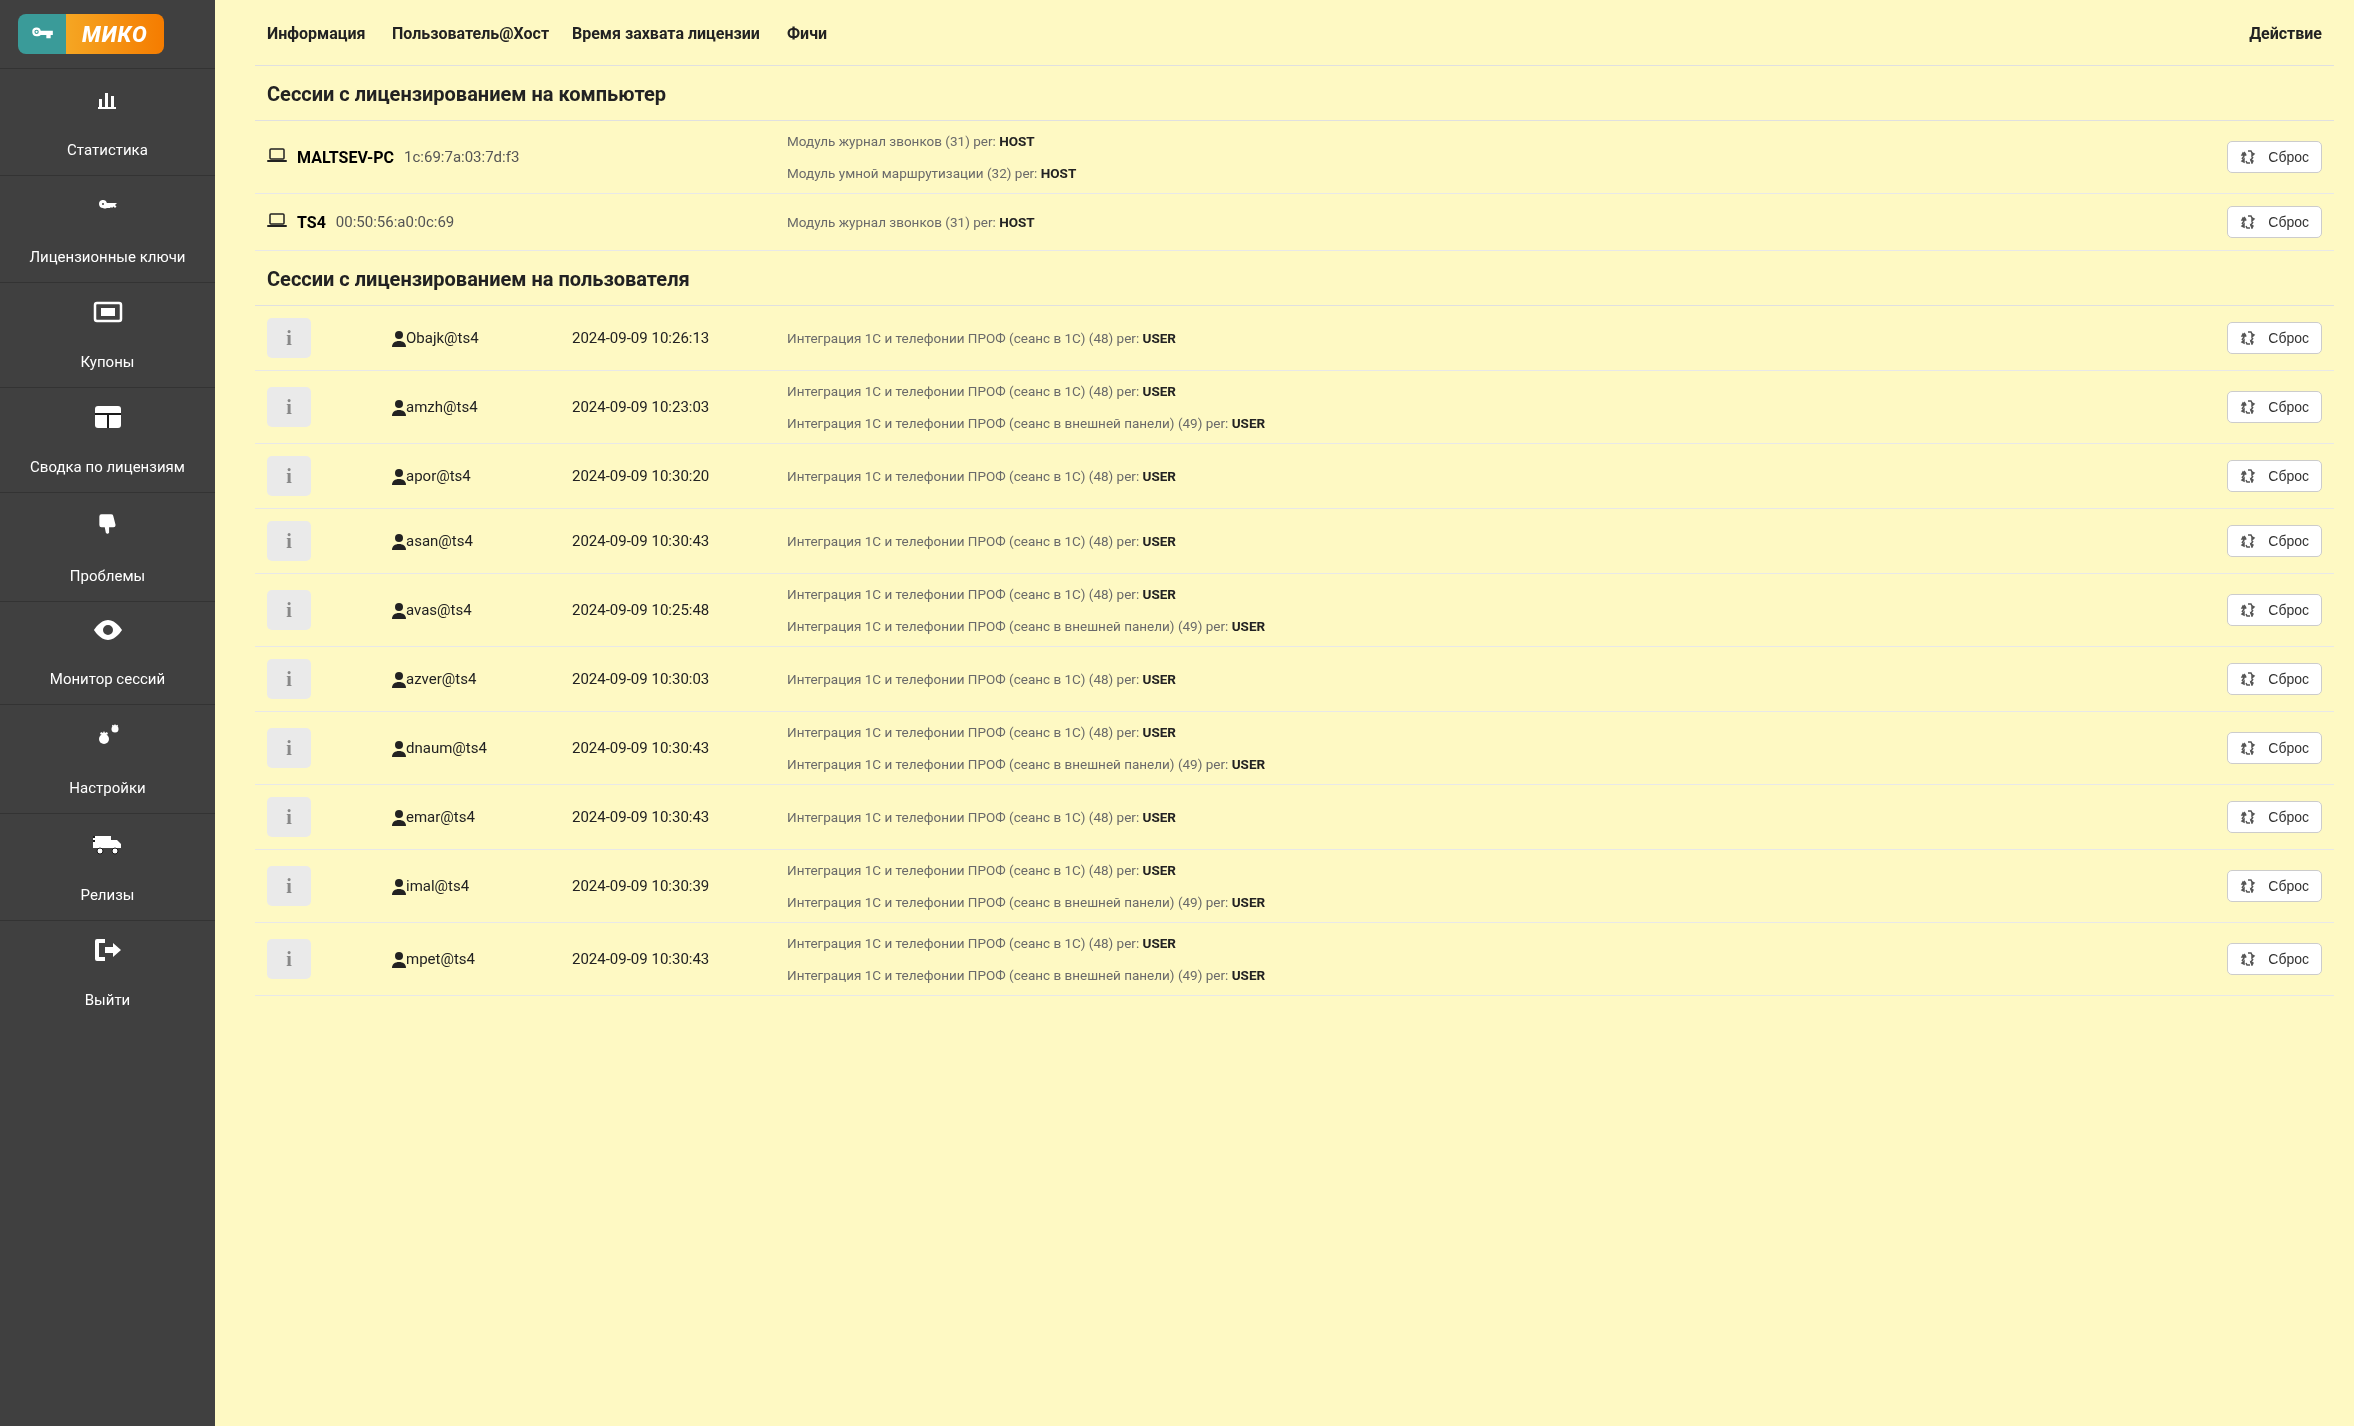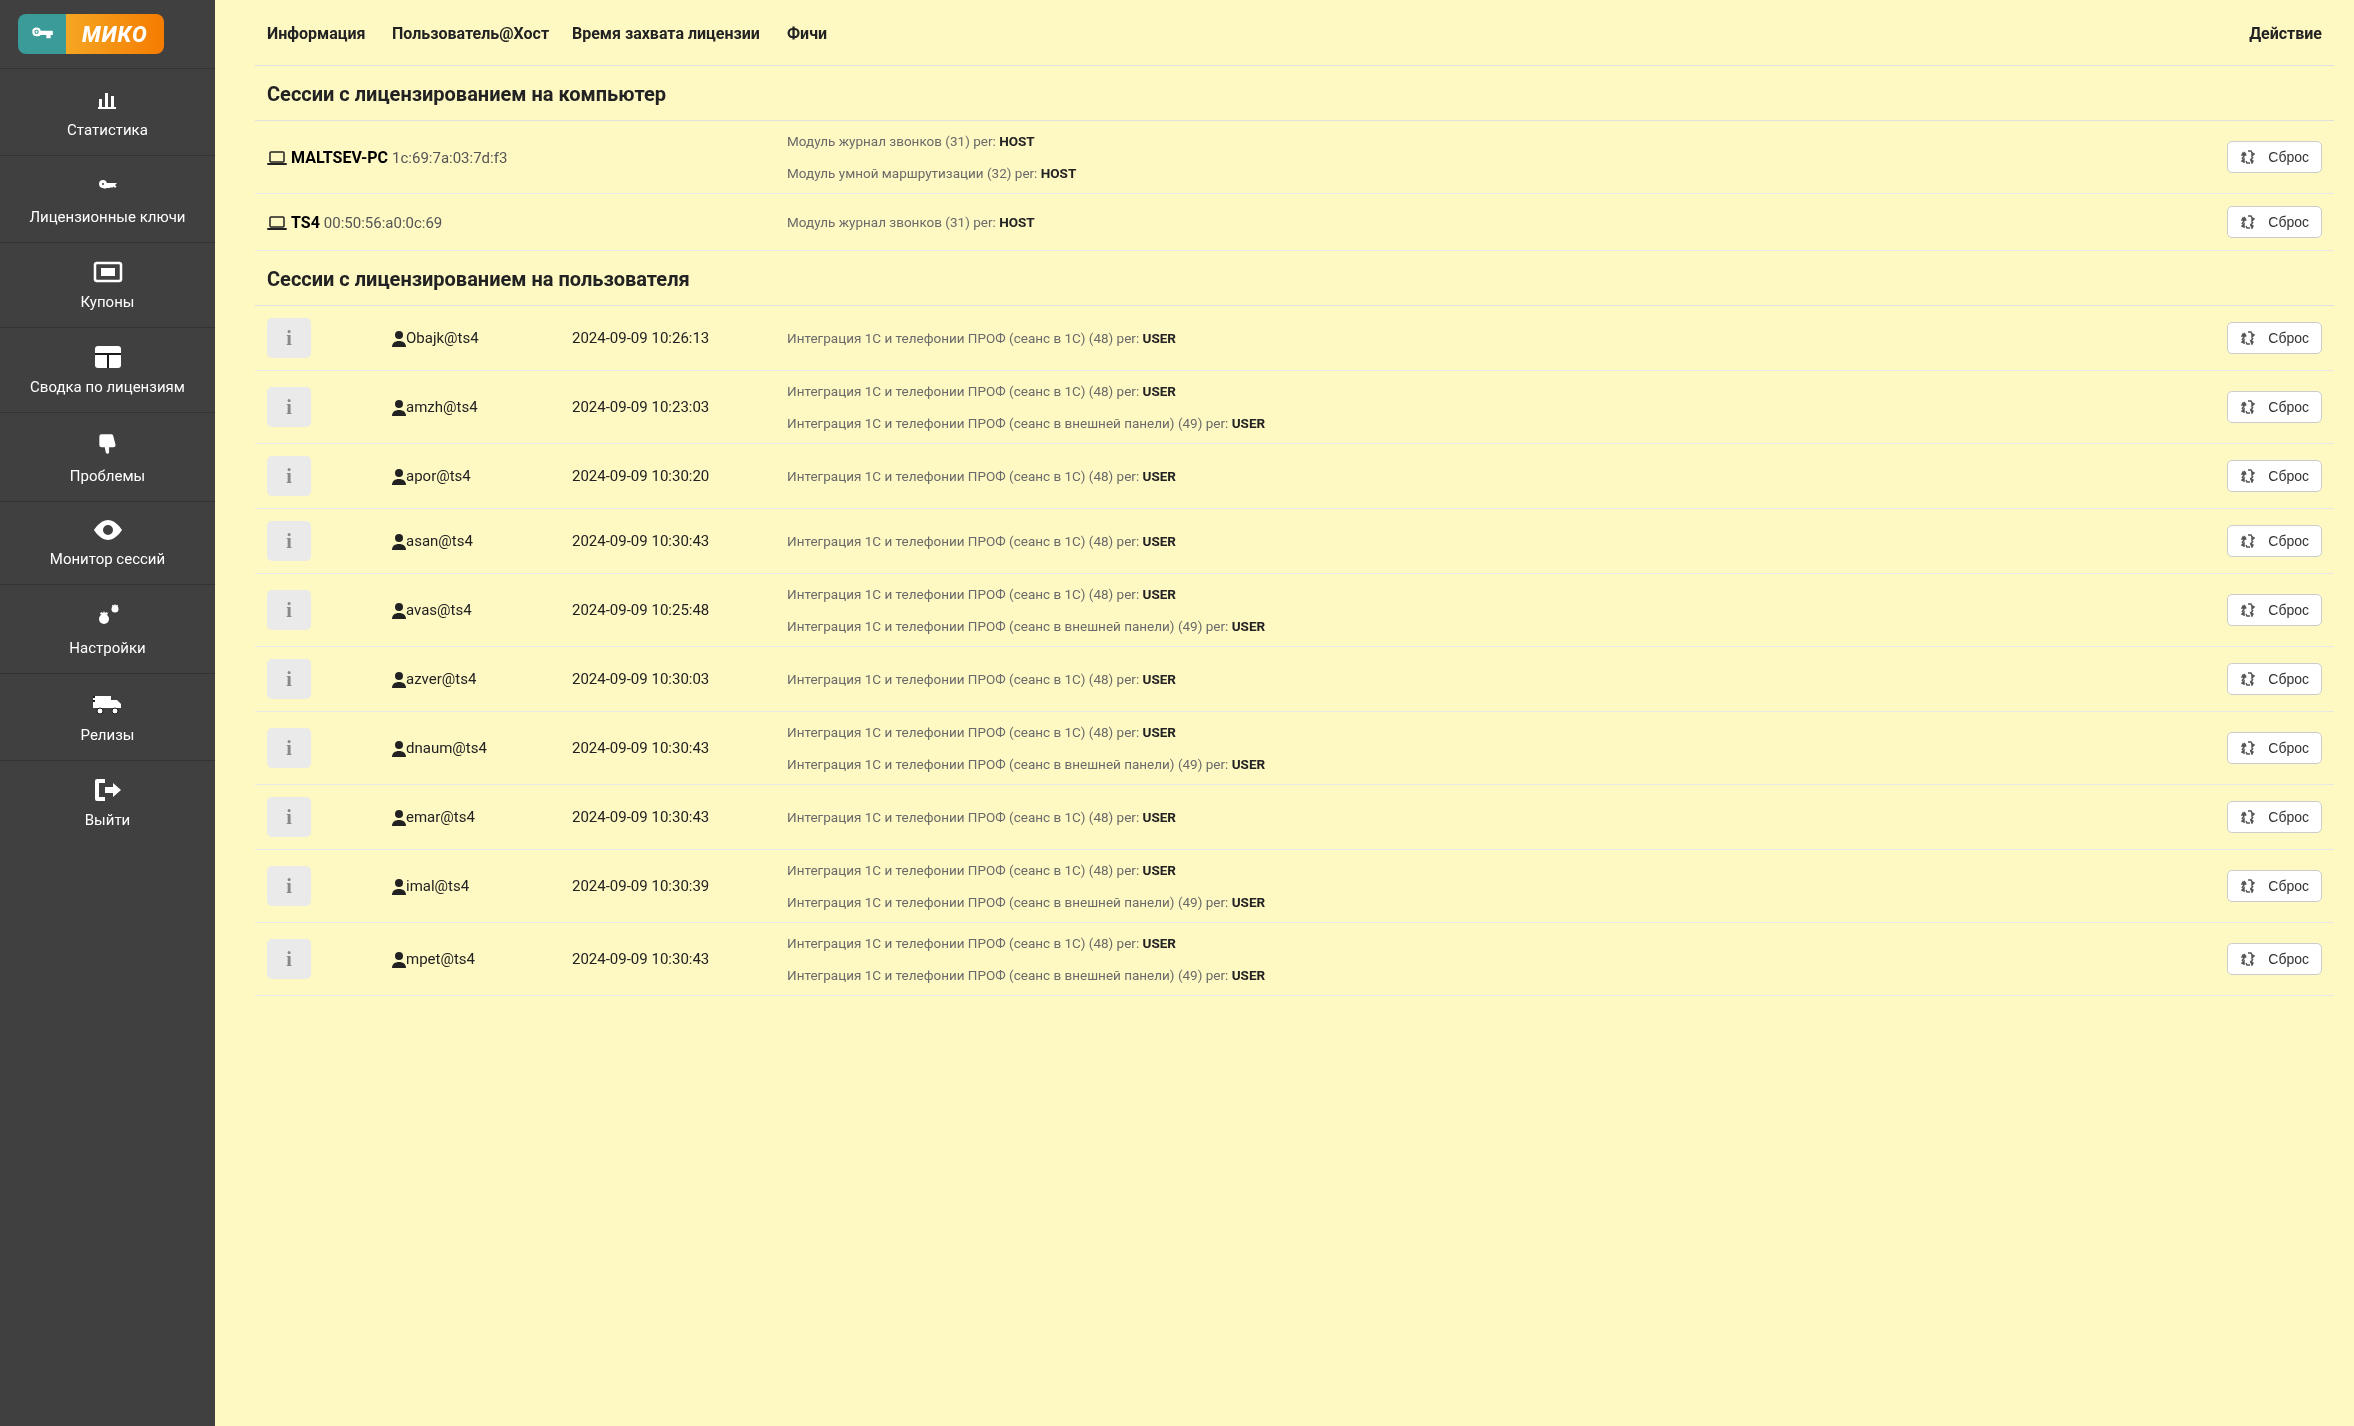--- a/index.html
+++ b/index.html
@@ -4,37 +4,37 @@
 <style>
 * { margin: 0; padding: 0; box-sizing: border-box; }
 body { font-family: -apple-system, BlinkMacSystemFont, "Segoe UI", Roboto, sans-serif; background: #fff; }
 .app { display: flex; min-height: 100vh; }
 
 .sidebar { width: 215px; background: #404040; color: #fff; flex-shrink: 0; }
 .logo { padding: 14px 18px 14px 18px; display: flex; align-items: center; gap: 0; }
 .logo-key { width: 48px; height: 40px; background: #3a9b99; border-radius: 8px 0 0 8px; display: flex; align-items: center; justify-content: center; }
 .logo-text { height: 40px; background: linear-gradient(90deg, #f5a623 0%, #f57c00 100%); border-radius: 0 8px 8px 0; padding: 0 16px; display: flex; align-items: center; font-size: 22px; font-weight: 800; color: #fff; letter-spacing: 1px; font-style: italic; }
 .nav { list-style: none; }
-.nav-item { display: flex; flex-direction: column; align-items: center; padding: 18px 10px 16px 10px; border-top: 1px solid #333; cursor: pointer; text-align: center; }
+.nav-item { display: flex; flex-direction: column; align-items: center; padding: 18px 10px 16px 10px; border-top: 1px solid #333; cursor: pointer; text-align: center; gap: 20px; }
 .nav-icon { margin-bottom: 10px; display: flex; align-items: center; justify-content: center; }
 .nav-label { font-size: 15px; color: #fff; }
 
 .main { flex: 1; padding: 0 20px 20px 40px; background: #fef9c3; }
 .table-header { display: flex; padding: 24px 12px 22px 12px; border-bottom: 1px solid #e0e0e0; }
 .col-info { width: 125px; }
 .col-user { width: 180px; }
 .col-time { width: 215px; }
 .col-feat { flex: 1; }
 .col-act { width: 100px; text-align: right; }
 .th { font-size: 16px; font-weight: 700; color: #222; }
 
 .section-title { font-size: 20px; font-weight: 700; padding: 16px 12px 14px 12px; border-bottom: 1px solid #e0e0e0; color: #222; }
 
 .row { display: flex; align-items: center; padding: 12px 12px; border-bottom: 1px solid #e8e8e8; }
-.host-row .col-info { width: 520px; display: flex; align-items: flex-end; gap: 4px; }
+.host-row .col-info { width: 520px; display: flex; align-items: flex-start; gap: 10px; }
 .host-name { font-weight: 700; font-size: 16px; }
 .host-mac { color: #555; font-size: 15px; font-weight: 400; }
 
 .info-btn { width: 44px; height: 40px; background: #eaeaea; border: none; border-radius: 5px; display: flex; align-items: center; justify-content: center; cursor: pointer; color: #888; font-size: 20px; font-weight: 700; font-family: Georgia, serif; }
 .user-cell { display: flex; align-items: flex-end; }
 .user-cell span { font-size: 15px; color: #222; }
 .time-cell { font-size: 15px; color: #222; }
 
 .feat-list { display: flex; flex-direction: column; gap: 16px; }
 .feat { font-size: 13.5px; color: #6a6a6a; }

